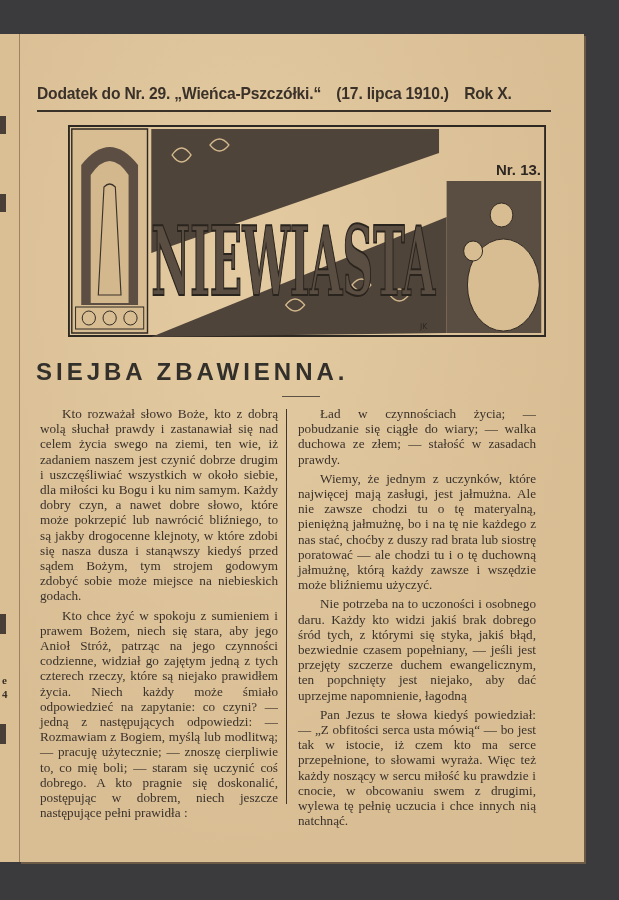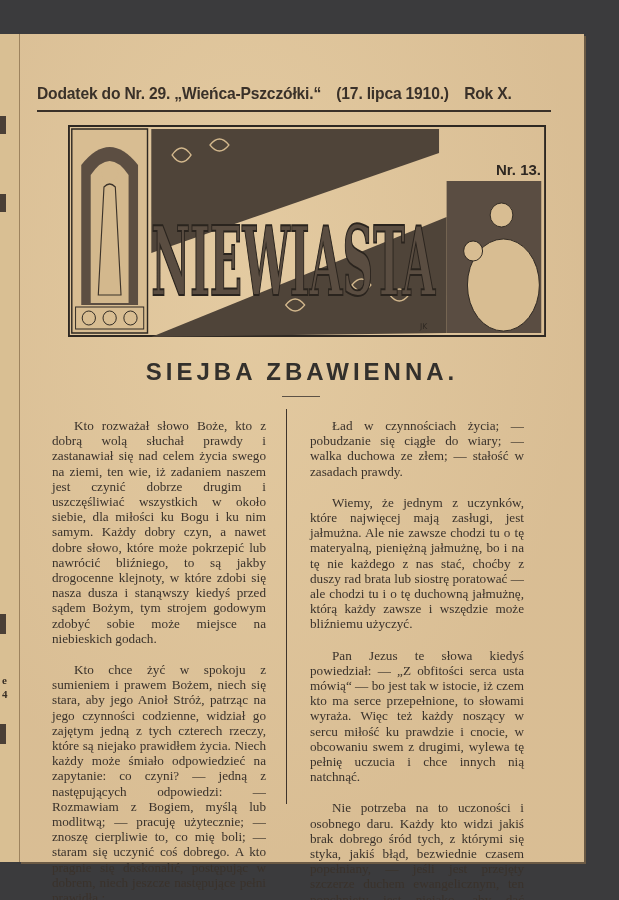--- a/index.html
+++ b/index.html
@@ -31,31 +31,31 @@
   .header-rule { position:absolute; left:17px; top:76px; width:514px; height:2px; background:#3a3129; }
   .masthead {
     position:absolute; left:20px; top:91px; width:478px; height:212px;margin-left:28px;
   }
   .masthead svg { width:100%; height:100%; }
   .issue-no {
     position:absolute; left:476px; top:111px;
     font:bold 15px "Liberation Sans", sans-serif; color:#2f2822;margin-top:16px;
   }
   .title {
-    position:absolute; left:0; width:564px; top:324px; text-align:center;
+    position:absolute; left:16px; width:564px; top:324px; 
     font:bold 24px "Liberation Sans", sans-serif; letter-spacing:4px; color:#33302c;
   }
   .title-rule { position:absolute; left:262px; top:362px; width:38px; height:1px; background:#5c5145; }
   .col {
     position:absolute; top:368px; width:246px;
     font-size:13.2px; line-height:15.2px; color:#3a322b; text-align:justify;
   }
   .col.left { left:16px; }
   .col.right { left:274px; }
-  .col p { margin:16px; text-indent:22px; }
+  .col p { margin:4px; text-indent:22px; }
   .col .ital { }
   .col-divider { position:absolute; left:266px; top:375px; width:1px; height:395px; background:#3f352c; }
 </style>
 </head>
 <body>
 
 <div class="prev-page">
   <div class="prev-block" style="top:82px;height:18px;"></div>
   <div class="prev-block" style="top:160px;height:18px;"></div>
   <div class="prev-block" style="top:580px;height:20px;"></div>
@@ -117,17 +117,17 @@
   <div class="col left">
     <p>Kto rozważał słowo Boże, kto z dobrą wolą słuchał prawdy i zastanawiał się nad celem życia swego na ziemi, ten wie, iż zadaniem naszem jest czynić dobrze drugim i uszczęśliwiać wszystkich w około siebie, dla miłości ku Bogu i ku nim samym. Każdy dobry czyn, a nawet dobre słowo, które może pokrzepić lub nawrócić bliźniego, to są jakby drogocenne klejnoty, w które zdobi się nasza dusza i stanąwszy kiedyś przed sądem Bożym, tym strojem godowym zdobyć sobie może miejsce na niebieskich godach.</p>
     <p><span>Kto chce żyć w spokoju z sumieniem i prawem Bożem, niech się stara, aby jego Anioł Stróż, patrząc na jego czynności codzienne, widział go zajętym jedną z tych czterech rzeczy, które są niejako prawidłem życia. Niech każdy może śmiało odpowiedzieć na zapytanie: co czyni? — jedną z następujących odpowiedzi:</span> <span class="ital">— Rozmawiam z Bogiem, myślą lub modlitwą; — pracuję użytecznie; — znoszę cierpliwie to, co mię boli; — staram się uczynić coś dobrego.</span> <span>A kto pragnie się doskonalić, postępując w dobrem, niech jeszcze następujące pełni prawidła :</span></p>
   </div>
 
   <div class="col-divider"></div>
 
   <div class="col right">
     <p class="ital">Ład w czynnościach życia; — pobudzanie się ciągłe do wiary; — walka duchowa ze złem; — stałość w zasadach prawdy.</p>
     <p>Wiemy, że jednym z uczynków, które najwięcej mają zasługi, jest jałmużna. Ale nie zawsze chodzi tu o tę materyalną, pieniężną jałmużnę, bo i na tę nie każdego z nas stać, choćby z duszy rad brata lub siostrę poratować — ale chodzi tu i o tę duchowną jałmużnę, którą każdy zawsze i wszędzie może bliźniemu użyczyć.</p>
+    <p>Nie potrzeba na to uczoności i osobnego daru. Każdy kto widzi jakiś brak dobrego śród tych, z którymi się styka, jakiś błąd, bezwiednie czasem popełniany, — jeśli jest przejęty szczerze duchem ewangelicznym, ten popchnięty jest niejako, aby dać uprzejme napomnienie, łagodną</p>
     <p>Pan Jezus te słowa kiedyś powiedział: — „Z obfitości serca usta mówią“ — bo jest tak w istocie, iż czem kto ma serce przepełnione, to słowami wyraża. Więc też każdy noszący w sercu miłość ku prawdzie i cnocie, w obcowaniu swem z drugimi, wylewa tę pełnię uczucia i chce innych nią natchnąć.</p>
-    <p>Nie potrzeba na to uczoności i osobnego daru. Każdy kto widzi jakiś brak dobrego śród tych, z którymi się styka, jakiś błąd, bezwiednie czasem popełniany, — jeśli jest przejęty szczerze duchem ewangelicznym, ten popchnięty jest niejako, aby dać uprzejme napomnienie, łagodną</p>
   </div>
 
 </div>
 
 </body></html>

